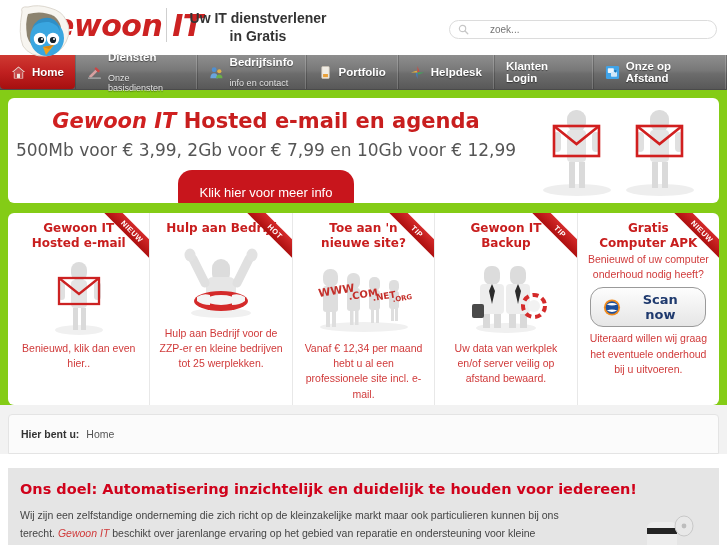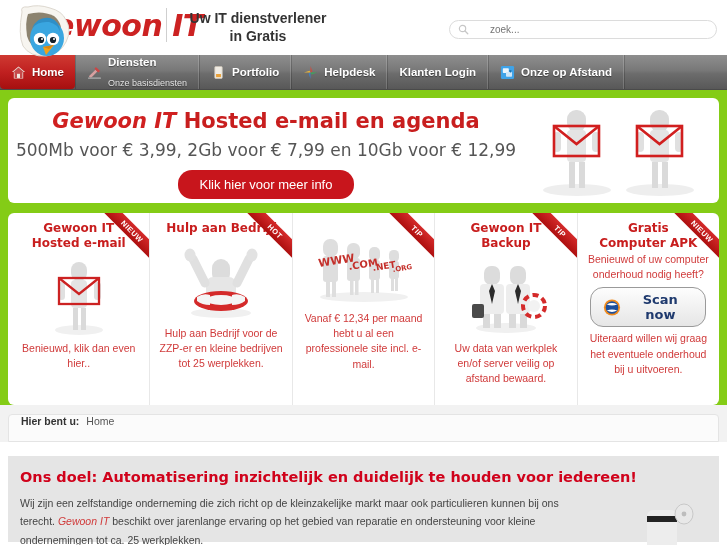--- a/index.html
+++ b/index.html
@@ -87,21 +87,21 @@
     border-radius: 6px; overflow: hidden;
   }
   .hero-left { position: absolute; left: 0; top: 0; right: 195px; text-align: center; padding-top: 11px; }
   .hero-h1 { font-size: 21px; font-weight: bold; color: #c81e1e; font-family: "DejaVu Sans", sans-serif; }
   .hero-h1 .it { font-style: italic; color: #d02020; }
   .hero-h1 .rest { color: #c81e1e; font-style: normal; }
   .hero-h2 { font-size: 17px; color: #555; margin-top: 7px; font-family: "DejaVu Sans", sans-serif; }
   .hero-cta {
     display: inline-block; margin-top: 10px;
     background: #c8151c; color: #fff; font-size: 13px;
-    padding: 7px 22px; border-radius: 14px; border: none;
+    padding: 15px 22px; border-radius: 14px; border: none;
     cursor: pointer; font-family: "Liberation Sans", sans-serif;
   }
   .hero-art { position: absolute; right: 6px; top: 4px; width: 186px; height: 98px; }
 
   
   .cards {
     display: flex; margin-top: 10px; background: #ffffff;
     border-radius: 6px; overflow: hidden; height: 192px;
   }
   .card {
@@ -139,21 +139,21 @@
     background: linear-gradient(to bottom, #fdfdfd, #e6e6e6);
     border: 1px solid #9a9a9a; border-radius: 13px;
     padding: 4px 12px; cursor: pointer; width: 116px;
   }
   .scan-label { font-size: 13px; font-weight: bold; color: #1f3a6e; font-family: "DejaVu Sans", sans-serif; }
 
   
   .crumb-wrap { padding: 9px 8px 0 8px; background: #f2f2f2; }
   .crumb {
     background: #fbfbfb; border: 1px solid #e4e4e4; border-radius: 4px 4px 0 0;
-    height: 28px; display: flex; align-items: flex-start; padding: 0 12px;
+    height: 40px; display: flex; align-items: center; padding: 0 12px;
     font-size: 10.5px;
   }
   .crumb-lab { font-weight: bold; color: #333; }
   .crumb-cur { color: #555; margin-left: 7px; }
 
   
   .content {
     background: #e5e5e5; margin: 14px 8px; padding: 13px 12px 0 12px;
     position: relative; height: 86px;
   }
@@ -224,20 +224,32 @@
         <path d="M2 12 L9 5 L11 7 L4 14 Z" fill="#d8a0a0"></path>
         <path d="M9.5 2 L14 6.5 L12 8 L8 4 Z" fill="#cc4444"></path>
         <rect x="1" y="13" width="14" height="2" rx="1" fill="#9b9b9b"></rect>
       </svg>
       <div class="nav-labels">
         <span class="nav-title">Diensten</span>
         <span class="nav-sub">Onze basisdiensten</span>
       </div>
     </div>
 
+    <div class="nav-item">
+      <svg class="nav-icon" viewBox="0 0 16 16">
+        <circle cx="5.5" cy="5" r="2.6" fill="#4f8fd1"></circle>
+        <path d="M1.4 14 Q1.6 8.8 5.5 8.8 Q9.4 8.8 9.6 14 Z" fill="#6aa4dd"></path>
+        <circle cx="11" cy="6.6" r="2.2" fill="#e0b24a"></circle>
+        <path d="M7.6 14 Q7.8 10 11 10 Q14.2 10 14.4 14 Z" fill="#6ab04a"></path>
+      </svg>
+      <div class="nav-labels">
+        <span class="nav-title">Bedrijfsinfo</span>
+        <span class="nav-sub">info en contact</span>
+      </div>
+    </div>
 
     <div class="nav-item single">
       <svg class="nav-icon" viewBox="0 0 16 16">
         <rect x="4" y="1.6" width="8" height="12.8" rx="1" fill="#f0ece4" stroke="#c9c2b4" stroke-width=".8"></rect>
         <rect x="5.4" y="9.6" width="5.2" height="3.4" fill="#e8a13a"></rect>
       </svg>
       <div class="nav-labels">
         <span class="nav-title">Portfolio</span>
       </div>
     </div>
@@ -357,20 +369,24 @@
             <path d="M72 54 Q66 50 59 52 L59 62 Q67 62 72 58 Z" fill="#f4f4f4"></path>
           </svg>
         </div>
         <div class="card-desc">Hulp aan Bedrijf  voor de ZZP-er en kleine bedrijven tot 25 werplekken.</div>
       </div>
 
       <div class="card">
         <div class="ribbon">
             <i>TIP</i>
           </div>
+        <div class="card-title">
+          <div>Toe aan 'n</div>
+          <div>nieuwe site?</div>
+        </div>
         <div class="card-art">
           <svg width="110" height="76" viewBox="0 0 110 76">
             <ellipse cx="55" cy="68" rx="44" ry="5" fill="#f0f0f0"></ellipse>
             <g fill="#dedede">
               <rect x="14" y="10" width="15" height="18" rx="7"></rect>
                 <rect x="14" y="27" width="15" height="26" rx="3"></rect>
               <rect x="17" y="52" width="4" height="16"></rect>
                 <rect x="23" y="52" width="4" height="16"></rect>
               <rect x="38" y="14" width="13" height="16" rx="6"></rect>
                 <rect x="38" y="29" width="13" height="23" rx="3"></rect>

